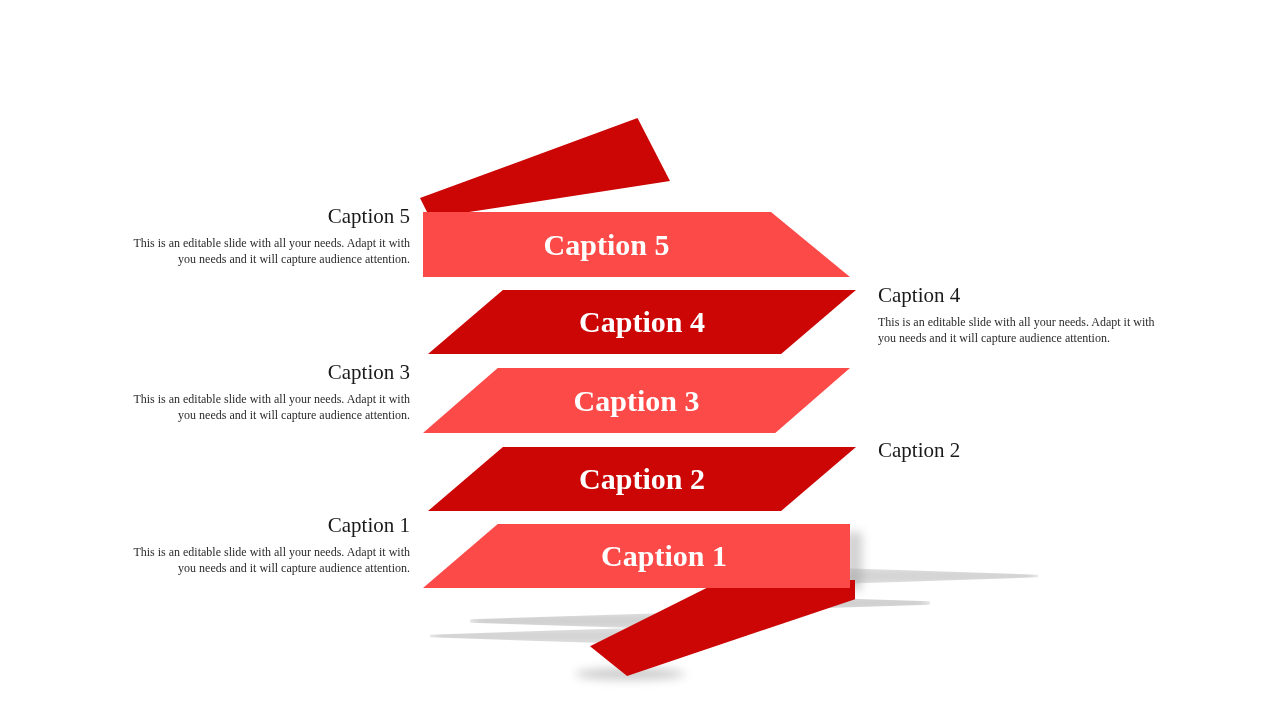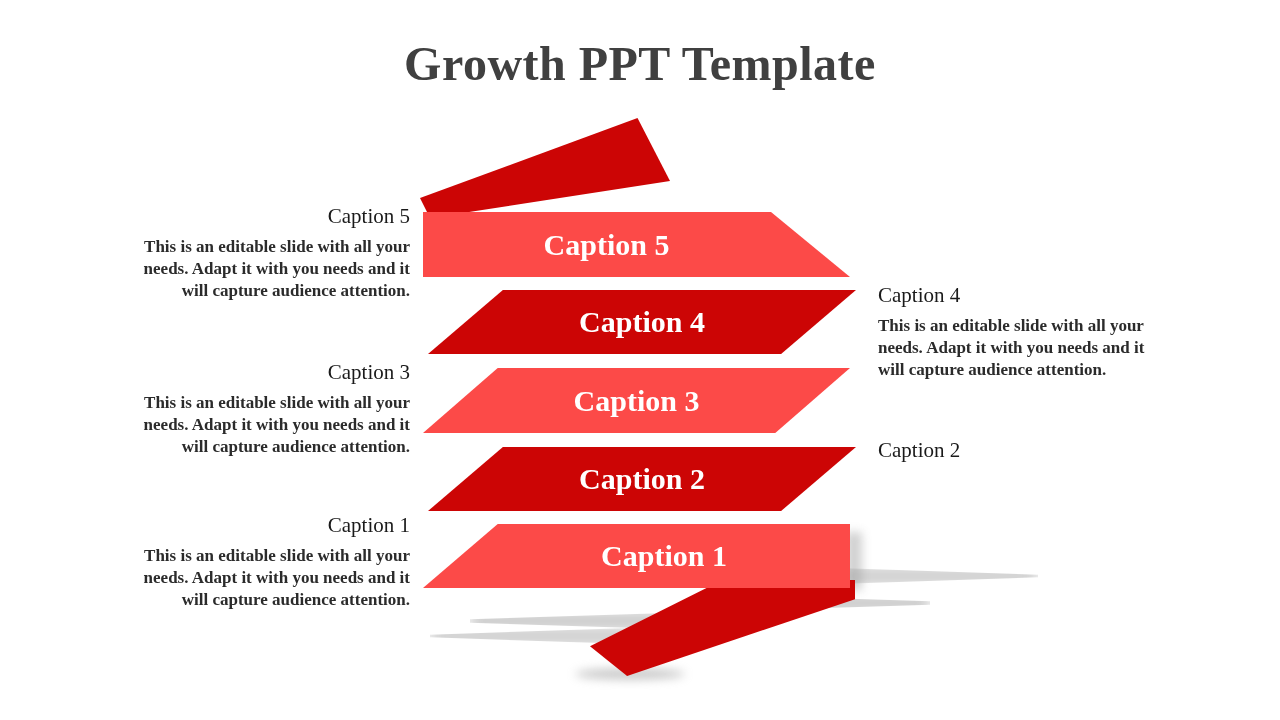--- a/index.html
+++ b/index.html
@@ -125,42 +125,41 @@
     font-family: "Liberation Serif", "DejaVu Serif", serif;
     font-size: 21px;
     font-weight: normal;
     color: #1a1a1a;
     line-height: 1.2;
     margin-bottom: 7px;
   }
 
   .caption-block .caption-body {
     font-family: "Liberation Serif", "DejaVu Serif", serif;
-    font-size: 17px;
-    font-weight: bold;
+    font-size: 12px;
+    font-weight: normal;
     color: #2b2b2b;
     line-height: 1.28;
   }
 
   .caption-left { text-align: right; }
   .caption-right { text-align: left; }
 
   #cap-text-5 { left: 120px; top: 204px; }
   #cap-text-3 { left: 120px; top: 360px; }
   #cap-text-1 { left: 120px; top: 513px; }
 
   #cap-text-4 { left: 878px; top: 283px; }
   #cap-text-2 { left: 878px; top: 438px; }
 </style>
 </head>
 <body>
 
 <div id="slide">
 
-  <div id="slide-title">Growth PPT Template</div>
 
   <div class="shadow-blob" style="left:838px; top:568px; width:200px; height:16px; clip-path:polygon(0% 0%, 100% 42%, 100% 58%, 0% 100%);"></div>
   <div class="shadow-blob" style="left:700px; top:594px; width:230px; height:18px; clip-path:polygon(0% 0%, 100% 40%, 100% 60%, 0% 100%);"></div>
   <div class="shadow-blob" style="left:470px; top:612px; width:230px; height:18px; clip-path:polygon(0% 40%, 100% 0%, 100% 100%, 0% 60%);"></div>
   <div class="shadow-blob" style="left:430px; top:628px; width:200px; height:16px; clip-path:polygon(0% 42%, 100% 0%, 100% 100%, 0% 58%);"></div>
   <div class="shadow-blob" style="left:575px; top:668px; width:110px; height:12px; border-radius:50%; filter:blur(5px); opacity:0.5;"></div>
   <div class="shadow-blob" style="left:846px; top:532px; width:16px; height:58px; filter:blur(5px); opacity:0.45;"></div>
 
   <div id="tail-top" class="ribbon-tail"></div>
 

